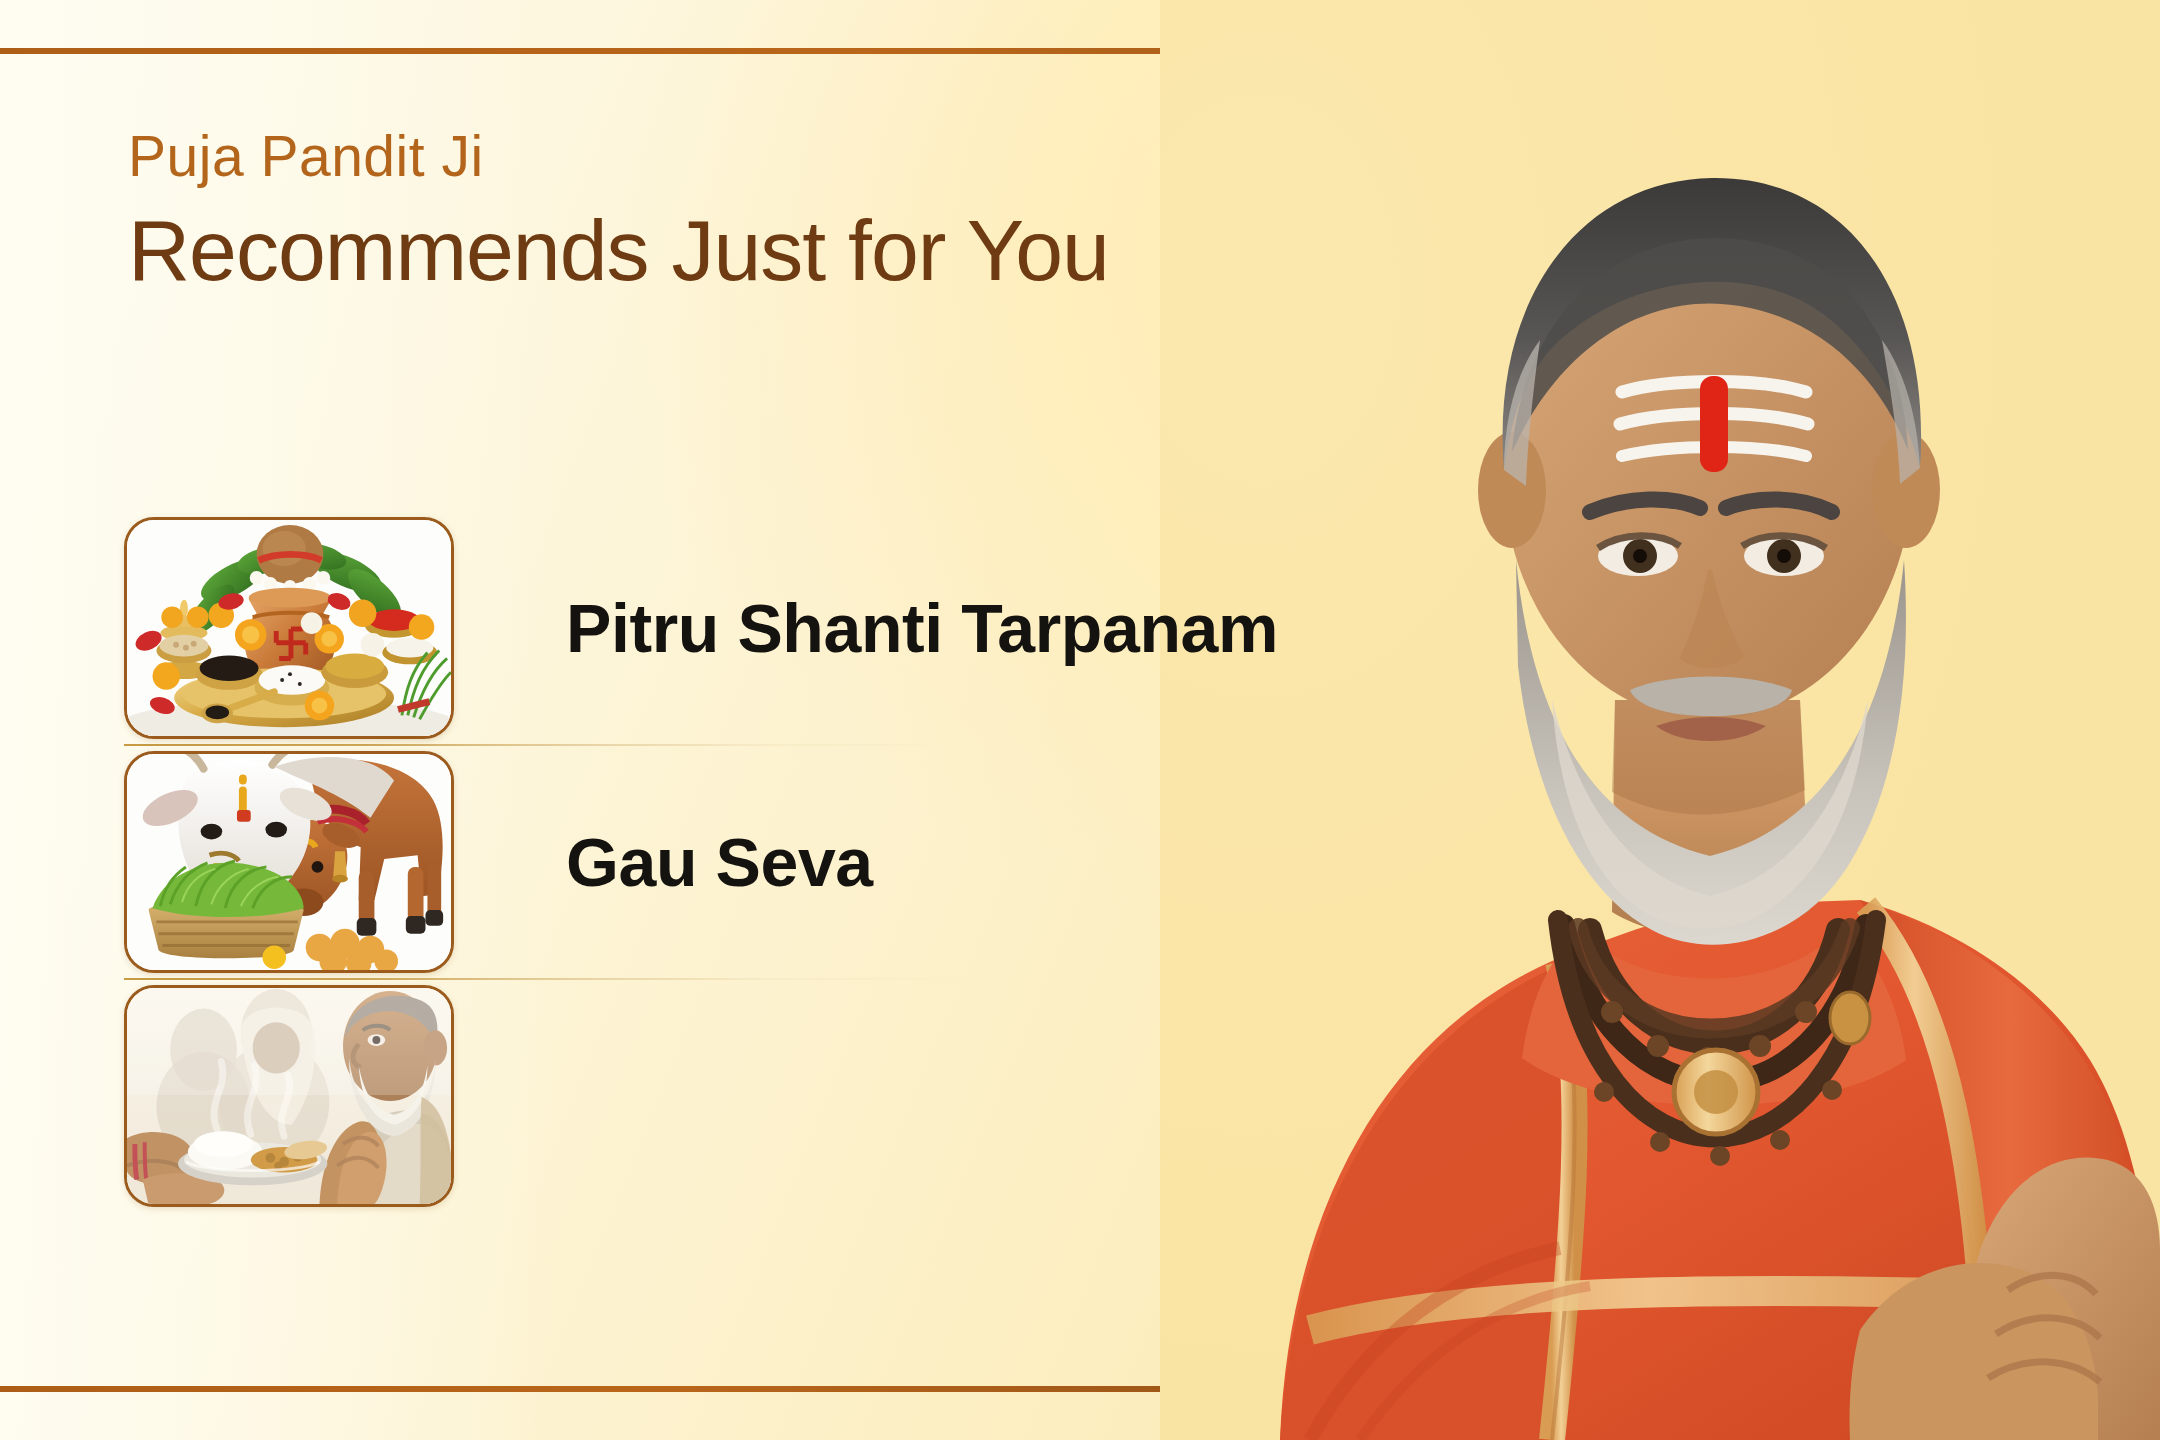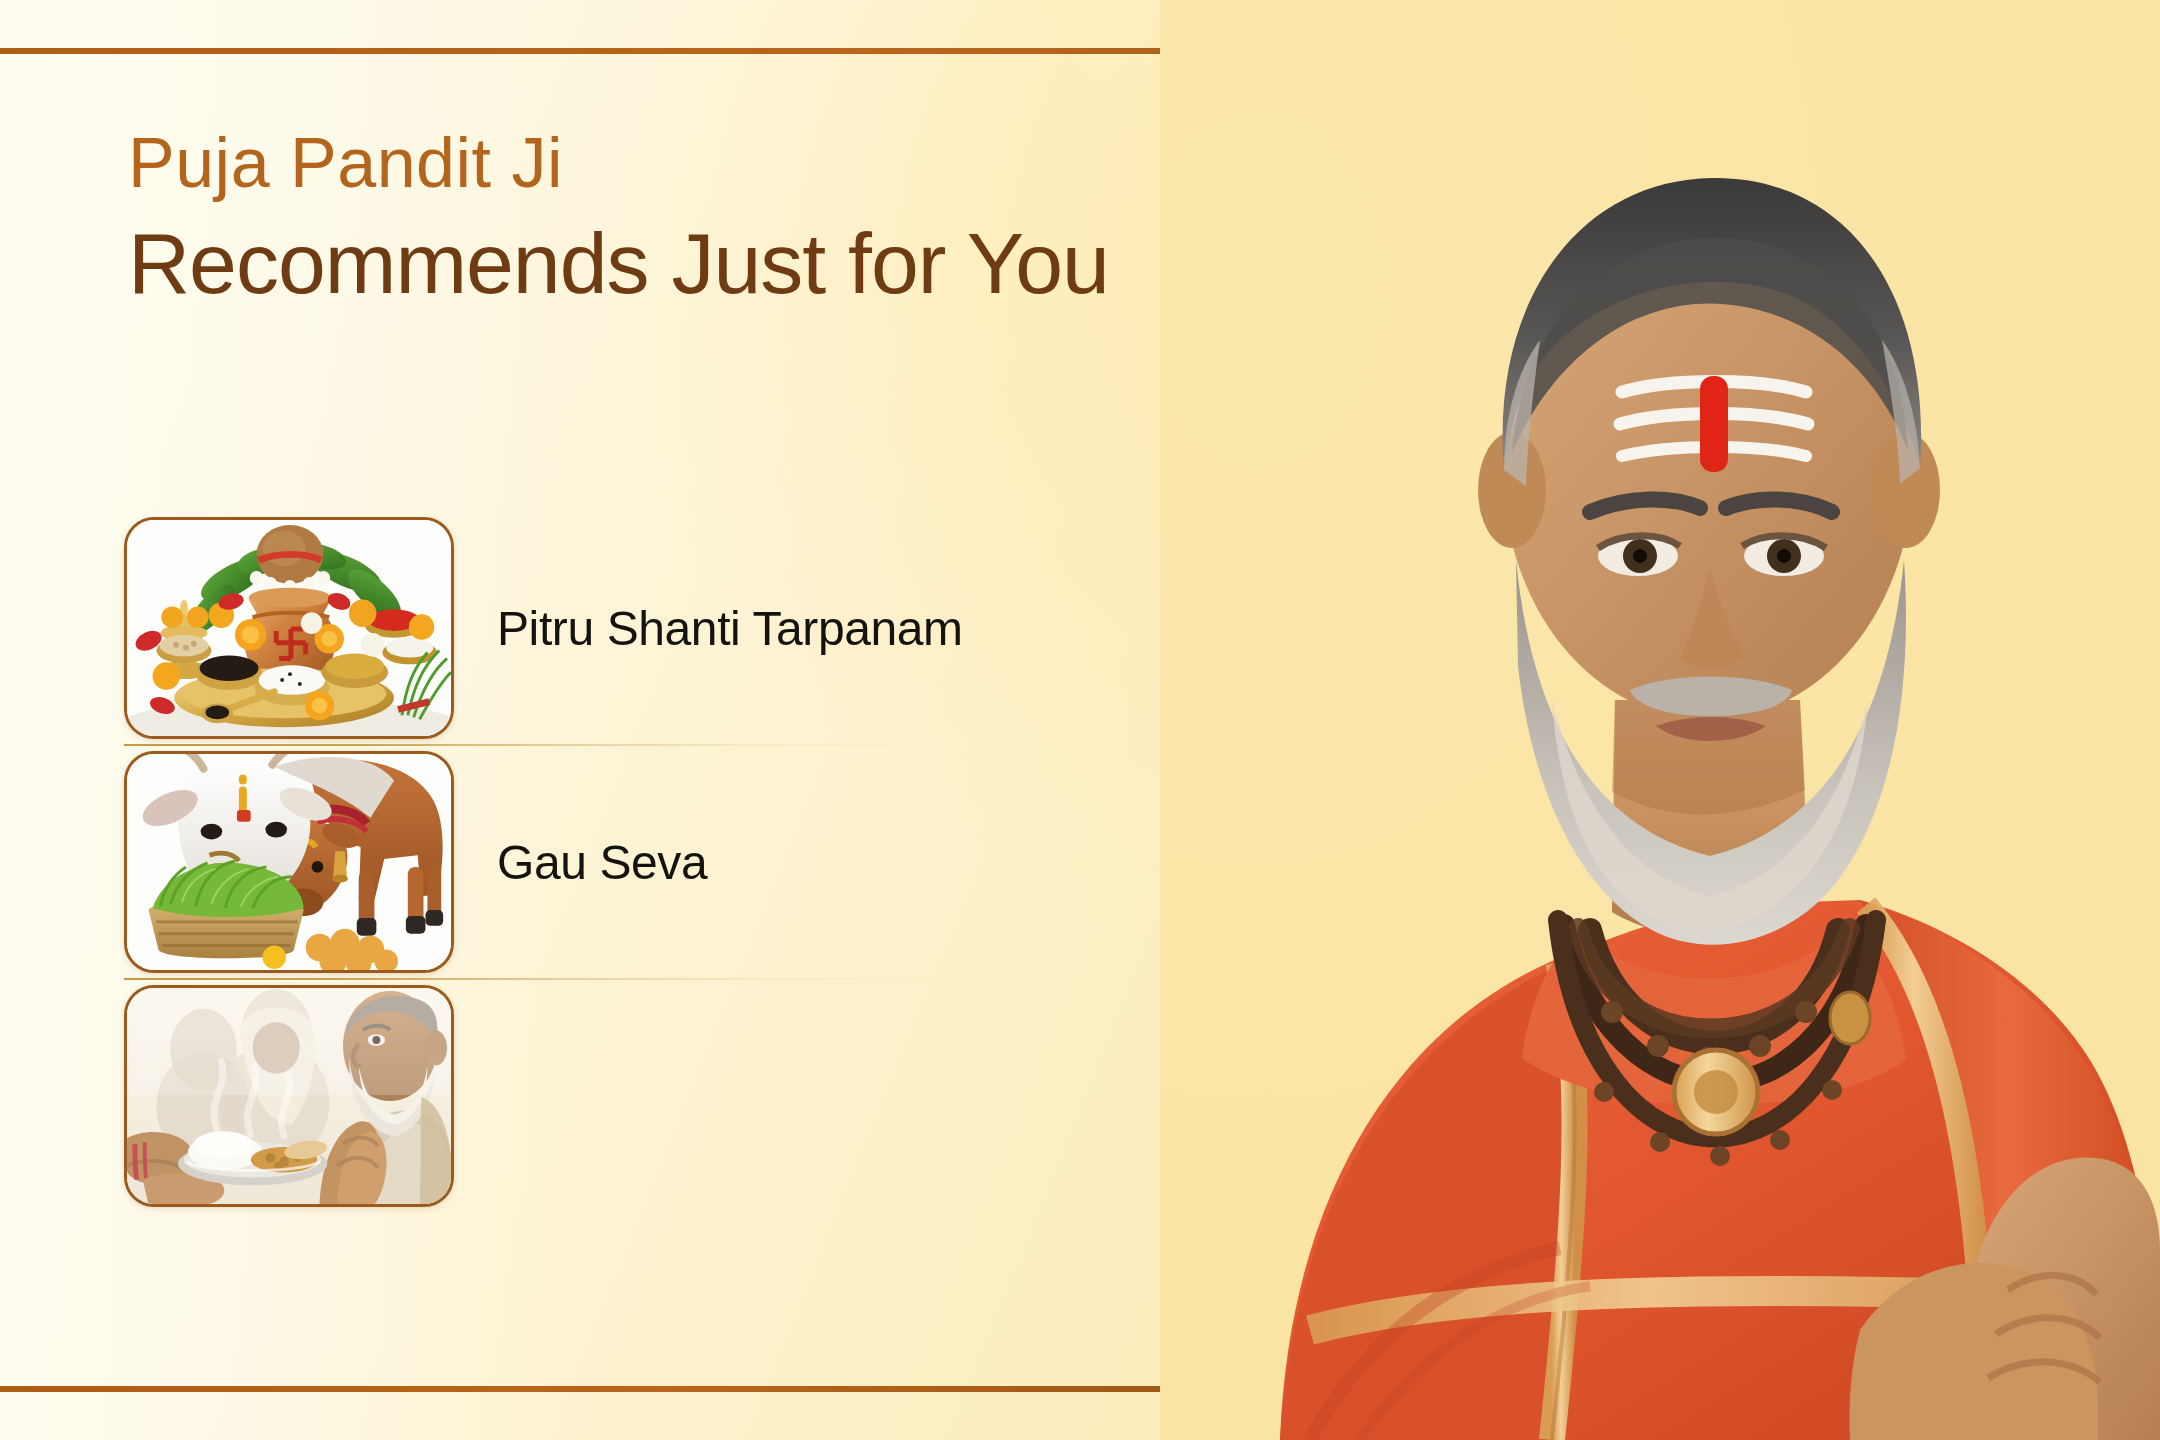--- a/index.html
+++ b/index.html
@@ -43,21 +43,21 @@
     background:linear-gradient(90deg,#ae5f17 0%,#b9661a 40%,#a55d1b 70%,#b2621a 100%);
   }
   .rule-bottom {
     position:absolute; left:0; top:1386px; width:1204px; height:6px;
     background:linear-gradient(90deg,#ad5e16 0%,#b9661a 55%,#9e5718 100%);
   }
 
   
   .headline { position:absolute; left:128px; top:128px; width:1400px; }
   .h-thin {
-    font-size:70px;
+    font-size:57px;
     font-weight:300;
     letter-spacing:.5px;
     color:#b4651c;
     line-height:1.0;
     font-stretch:condensed;
   }
   .h-bold {
     margin-top:22px;
     font-size:86px;
     font-weight:normal;
@@ -85,23 +85,23 @@
     border:3px solid #9a5b1d;
     overflow:hidden;
     position:relative;
     flex:0 0 auto;
     background:#fff;
     box-shadow:0 2px 6px rgba(140,90,30,.18);
   }
   .thumb svg { display:block; width:100%; height:100%; }
 
   .row-label {
-    margin-left:43px;
-    font-size:48px;
-    font-weight:normal;
+    margin-left:112px;
+    font-size:68px;
+    font-weight:bold;
     color:#151310;
     letter-spacing:-.4px;
     white-space:nowrap;
   }
 
   
   .pandit {
     position:absolute;
     right:0; top:0;
     width:1000px; height:1440px;

